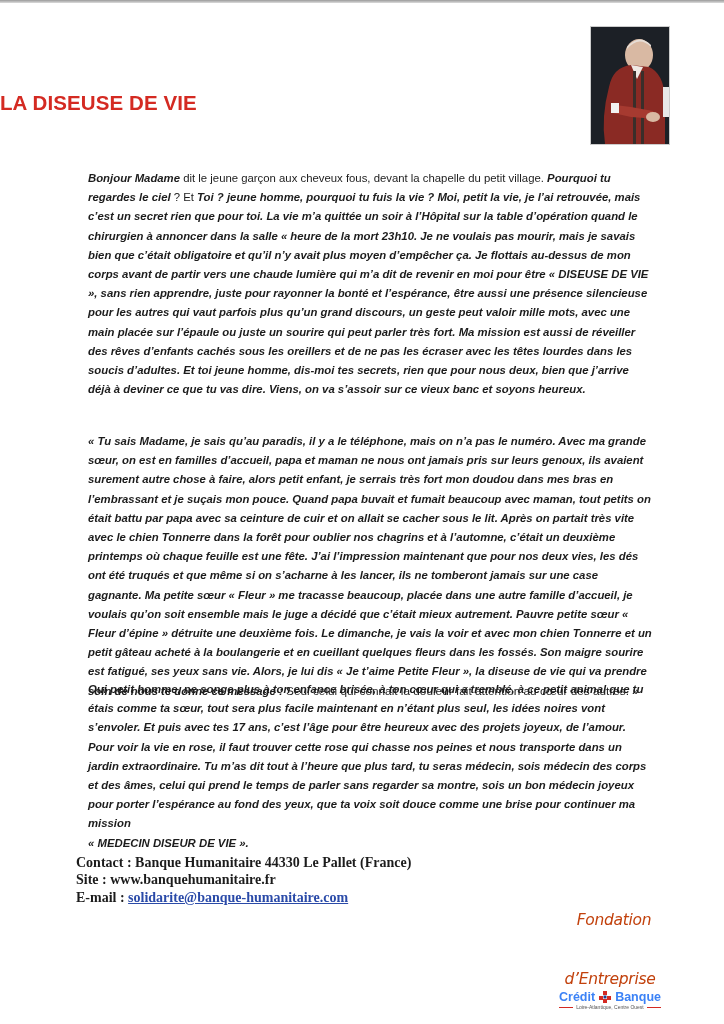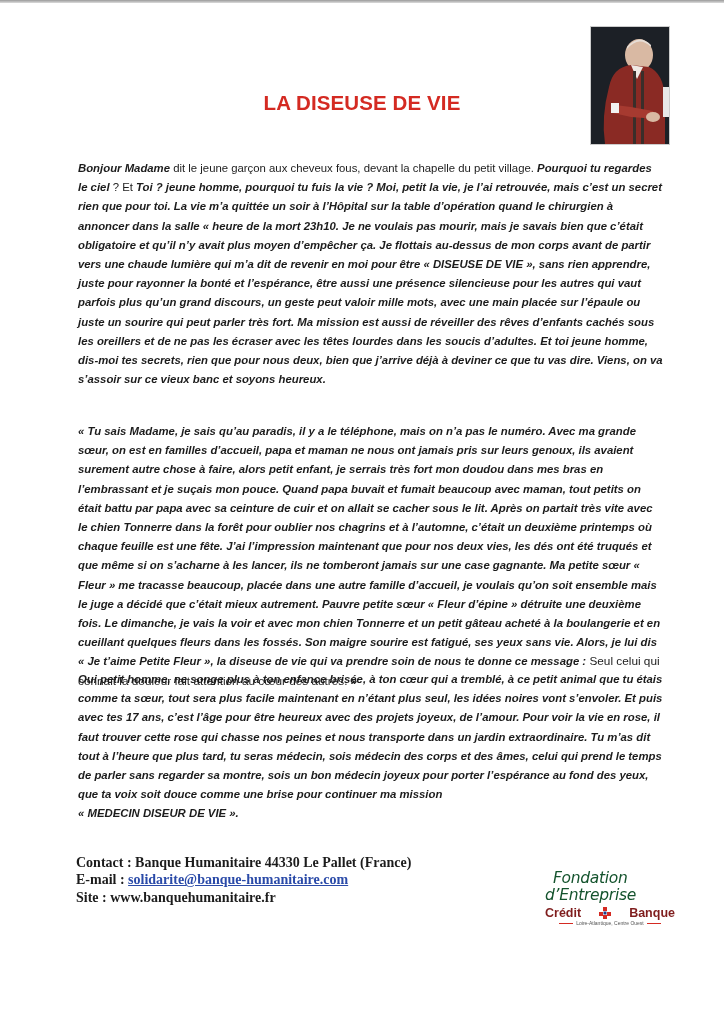--- a/index.html
+++ b/index.html
@@ -7,49 +7,49 @@
     width: 724px; height: 1024px; background: #ffffff; position: relative; overflow: hidden;
     font-family: "DejaVu Sans", sans-serif; color: #1a1a1a;
   }
   .topline { position: absolute; left: 0; top: 0; width: 724px; height: 3px; background: linear-gradient(#9a9a9a, #dcdcdc); }
   .photo {
     position: absolute; left: 590px; top: 26px; width: 78px; height: 117px;
     background: #1b1f24; overflow: hidden; border: 1px solid #ccc;
   }
   .photo svg { width: 100%; height: 100%; display: block; }
   .title {
-    position: absolute; left: 0; width: 724px; top: 91px; text-align: center;
+    position: absolute; left: 0; width: 724px; top: 91px; text-align: left;
     font-family: "Liberation Sans", sans-serif; font-weight: bold; font-size: 20.5px;
     color: #d42a22; letter-spacing: 0.1px;
   }
   .body-text {
     position: absolute; left: 76px; width: 590px;
     font-family: "Liberation Sans", sans-serif; font-size: 11.35px; line-height: 19.2px;
     font-weight: bold; font-style: italic; color: #1c1c1c;
   }
-  .body-text p { margin: 2px; }
+  .body-text p { margin: 12px; }
   .p1 { top: 157px; }
   .p2 { top: 420px; }
   .p3 { top: 668px; }
   .reg { font-style: normal; font-weight: normal; }
   .reg-b { font-style: normal; font-weight: normal; font-size: 11.8px; }
   .contact {
     position: absolute; left: 76px; top: 854px; width: 400px;
     font-family: "Liberation Serif", serif; font-weight: bold; font-size: 14px; line-height: 17.4px; color: #1c1c1c;
   }
   .contact a { color: #2a4aa8; text-decoration: underline; }
   .logo { position: absolute; left: 545px; top: 870px; width: 130px; height: 72px; }
   .logo .l1, .logo .l2 {
-    font-family: "DejaVu Sans", sans-serif; font-weight: 300; color: #14532d; font-size: 15.5px; line-height: 17px;
-    text-align: left; letter-spacing: -0.3px; font-style: italic; font-weight: normal;
+    font-family: "DejaVu Sans", sans-serif; font-weight: 300; color: #c2410c; font-size: 15.5px; line-height: 17px;
+    text-align: center; letter-spacing: -0.3px; font-style: italic; font-weight: normal; margin-top: 42px;
   }
   .logo .l1 { margin-left: 8px; }
   .logo .cm {
-    font-family: "Liberation Sans", sans-serif; font-weight: bold; font-size: 12.5px; color: #7f1d1d;
-    display: flex; align-items: center; justify-content: center; gap: 18px; margin-top: 2px;
+    font-family: "Liberation Sans", sans-serif; font-weight: bold; font-size: 12.5px; color: #3b82f6;
+    display: flex; align-items: center; justify-content: center; gap: 4px; margin-top: 2px;
   }
   .logo .cm .mark { width: 12px; height: 12px; }
   .logo .sub {
     font-family: "Liberation Sans", sans-serif; font-size: 5px; color: #555; text-align: center;
     display: flex; align-items: center; justify-content: center; gap: 3px; margin-top: 0px;
   }
   .logo .sub .rule { width: 14px; height: 1px; background: #d42a22; display: inline-block; }
 </style>
 </head>
 <body>
@@ -81,22 +81,22 @@
 <div class="body-text p2">
   <p><span>« Tu sais Madame, je sais qu’au paradis, il y a le téléphone, mais on n’a pas le numéro. Avec ma grande sœur, on est en familles d’accueil, papa et maman ne nous ont jamais pris sur leurs genoux, ils avaient surement autre chose à faire, alors petit enfant, je serrais très fort mon doudou dans mes bras en l’embrassant et je suçais mon pouce. Quand papa buvait et fumait beaucoup avec maman, tout petits on était battu par papa avec sa ceinture de cuir et on allait se cacher sous le lit. Après on partait très vite avec le chien Tonnerre dans la forêt pour oublier nos chagrins et à l’automne, c’était un deuxième printemps où chaque feuille est une fête. J’ai l’impression maintenant que pour nos deux vies, les dés ont été truqués et que même si on s’acharne à les lancer, ils ne tomberont jamais sur une case gagnante. Ma petite sœur « Fleur » me tracasse beaucoup, placée dans une autre famille d’accueil, je voulais qu’on soit ensemble mais le juge a décidé que c’était mieux autrement. Pauvre petite sœur « Fleur d’épine » détruite une deuxième fois. Le dimanche, je vais la voir et avec mon chien Tonnerre et un petit gâteau acheté à la boulangerie et en cueillant quelques fleurs dans les fossés. Son maigre sourire est fatigué, ses yeux sans vie. Alors, je lui dis « Je t’aime Petite Fleur », la diseuse de vie qui va prendre soin de nous te donne ce message :</span><span class="reg-b"> Seul celui qui connait la douleur fait attention au cœur des autres. </span><span>»</span></p>
 </div>
 
 <div class="body-text p3">
   <p><span>Oui petit homme, ne songe plus à ton enfance brisée, à ton cœur qui a tremblé, à ce petit animal que tu étais comme ta sœur, tout sera plus facile maintenant en n’étant plus seul, les idées noires vont s’envoler. Et puis avec tes 17 ans, c’est l’âge pour être heureux avec des projets joyeux, de l’amour. Pour voir la vie en rose, il faut trouver cette rose qui chasse nos peines et nous transporte dans un jardin extraordinaire. Tu m’as dit tout à l’heure que plus tard, tu seras médecin, sois médecin des corps et des âmes, celui qui prend le temps de parler sans regarder sa montre, sois un bon médecin joyeux pour porter l’espérance au fond des yeux, que ta voix soit douce comme une brise pour continuer ma mission</span><br><span>« MEDECIN DISEUR DE VIE ».</span></p>
 </div>
 
 <div class="contact">
   <div><span>Contact : </span><span>Banque Humanitaire 44330 Le Pallet (France)</span></div>
+  <div><span>Site : </span><span>www.banquehumanitaire.fr</span></div>
   <div><span>E-mail : </span><a>solidarite@banque-humanitaire.com</a></div>
-  <div><span>Site : </span><span>www.banquehumanitaire.fr</span></div>
 </div>
 
 <div class="logo">
   <div class="l1">Fondation</div>
   <div class="l2">d’Entreprise</div>
   <div class="cm">
     <span>Crédit</span>
     <svg class="mark" viewBox="0 0 12 12">
       <rect x="4" y="0" width="4" height="4" fill="#d42a22"></rect>
       <rect x="0" y="5" width="4" height="4" fill="#d42a22"></rect>

